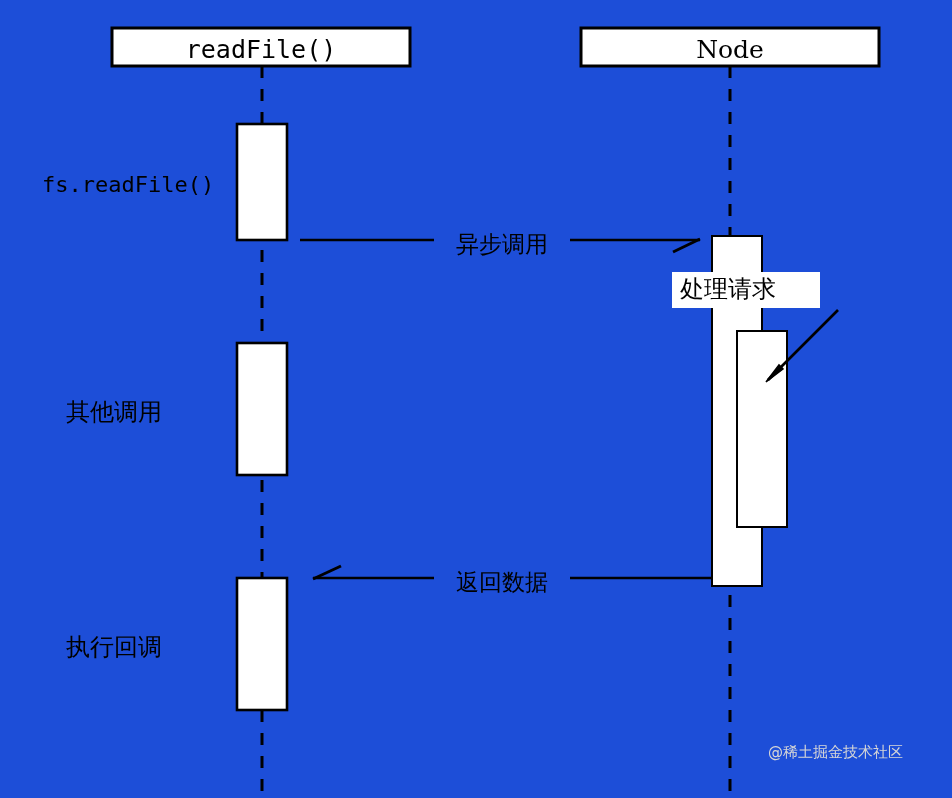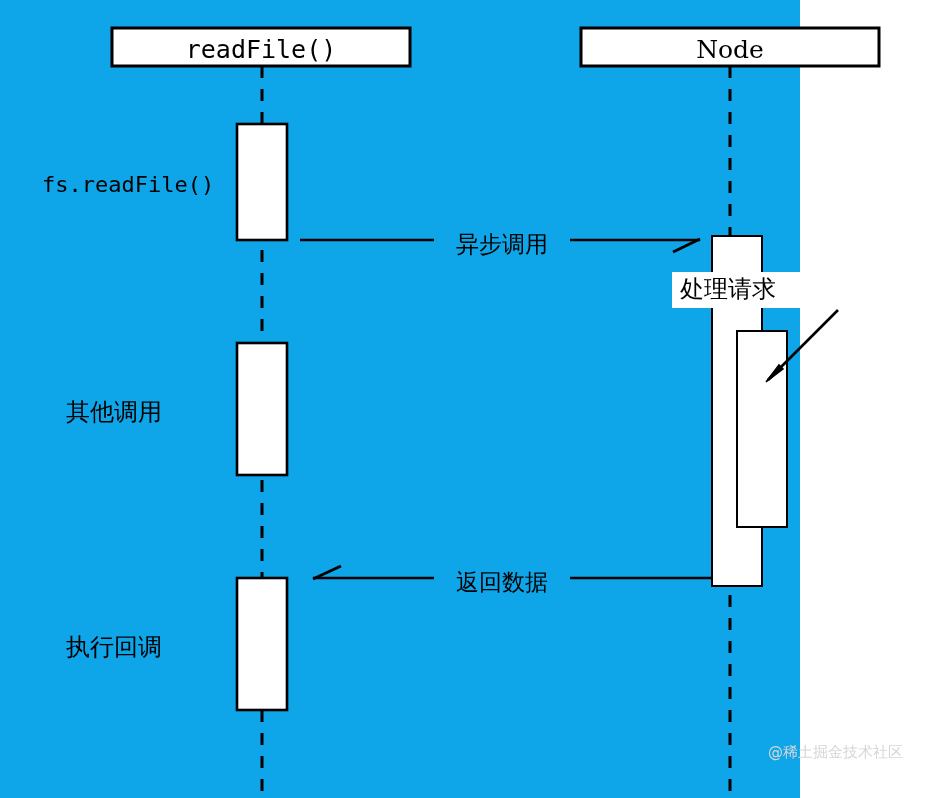--- a/index.html
+++ b/index.html
@@ -8,23 +8,23 @@
     background: #ffffff;
   }
   body {
     width: 952px;
     height: 798px;
     font-family: "Liberation Sans", sans-serif;
     overflow: hidden;
   }
   #diagram-root {
     position: relative;
-    width: 800px;
+    width: 952px;
     height: 798px;
-    background: #0ea5e9;
+    background: #1d4ed8;
   }
   #diagram-svg {
     position: absolute;
     top: 0;
     left: 0;
     width: 952px;
     height: 798px;
     display: block;
   }
   .participant-label {

